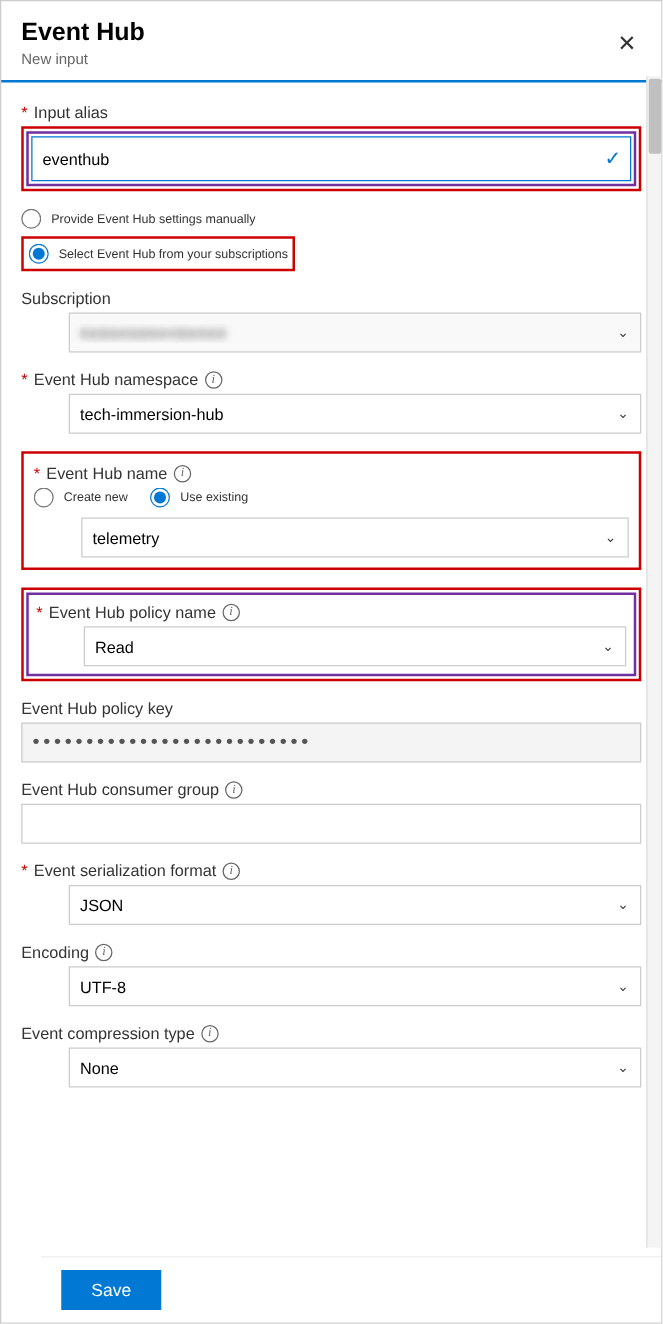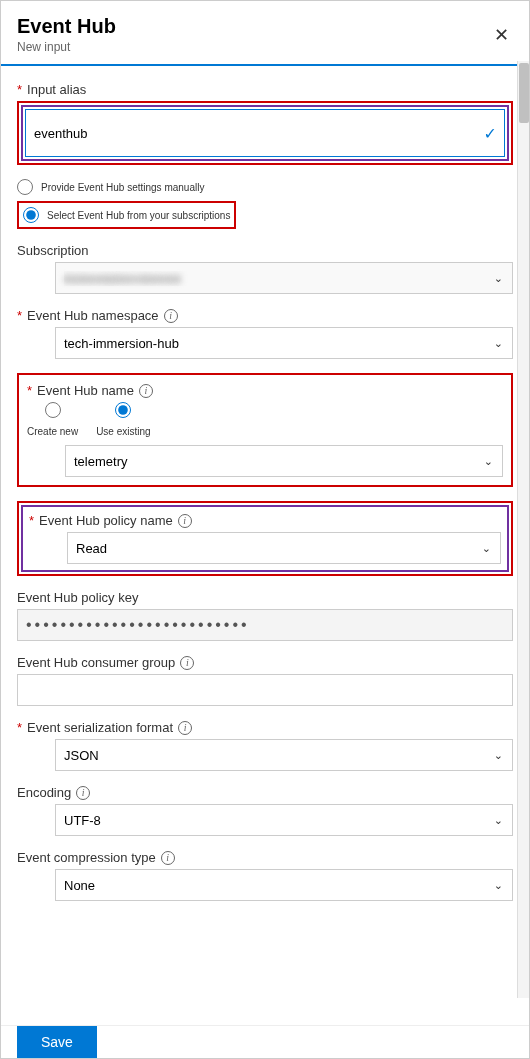--- a/index.html
+++ b/index.html
@@ -168,38 +168,39 @@
       color: #333;
     }
     
     .radio-inline {
       display: flex;
       align-items: center;
       gap: 18px;
       margin-bottom: 8px;
     }
     .radio-inline .radio-item {
-      flex-direction: column;
+      flex-direction: row;
       justify-content: space-between;
     }
     
     .password-input {
       width: 100%;
       padding: 6px 8px;
       border: 1px solid #ccc;
       font-size: 13px;
       height: 32px;
       outline: none;
       background: #f4f4f4;
       color: #333;
       letter-spacing: 2px;
     }
     .panel-footer {
-      padding: 0 16px;
+      padding: 10px 16px;
       border-top: 1px solid #eee;
+      margin-left: 32px;
     }
     .save-btn {
       background: #0078d4;
       color: #fff;
       border: none;
       padding: 8px 24px;
       font-size: 14px;
       cursor: pointer;
       font-weight: 500;
     }
@@ -230,21 +231,21 @@
   <div class="panel-body">
 
     <div class="field-group">
       <div class="field-label">
         <span class="required-star">*</span>
         <span>Input alias</span>
       </div>
       <div style="border: 2px solid #cc0000; padding: 2px;">
         <div style="border: 2px solid #7030a0; padding: 2px;">
           <div class="input-with-check">
-            <input type="text" value="eventhub" style="width: 100%; padding: 6px 32px 6px 8px; border: 1px solid rgb(0, 120, 212); font-size: 13px; height: 48px; outline: none; background: rgb(255, 255, 255);">
+            <input type="text" value="eventhub" style="width: 100%; padding: 6px 32px 6px 8px; border: 1px solid rgb(0, 120, 212); font-size: 13px; height: 36px; outline: none; background: rgb(255, 255, 255);">
             <span class="check-icon">✓</span>
           </div>
         </div>
       </div>
     </div>
 
     <div class="field-group">
       <div class="radio-item">
         <input type="radio" name="hub-mode" id="radio-manual" style="">
         <label for="radio-manual" class="radio-label">Provide Event Hub settings manually</label>

